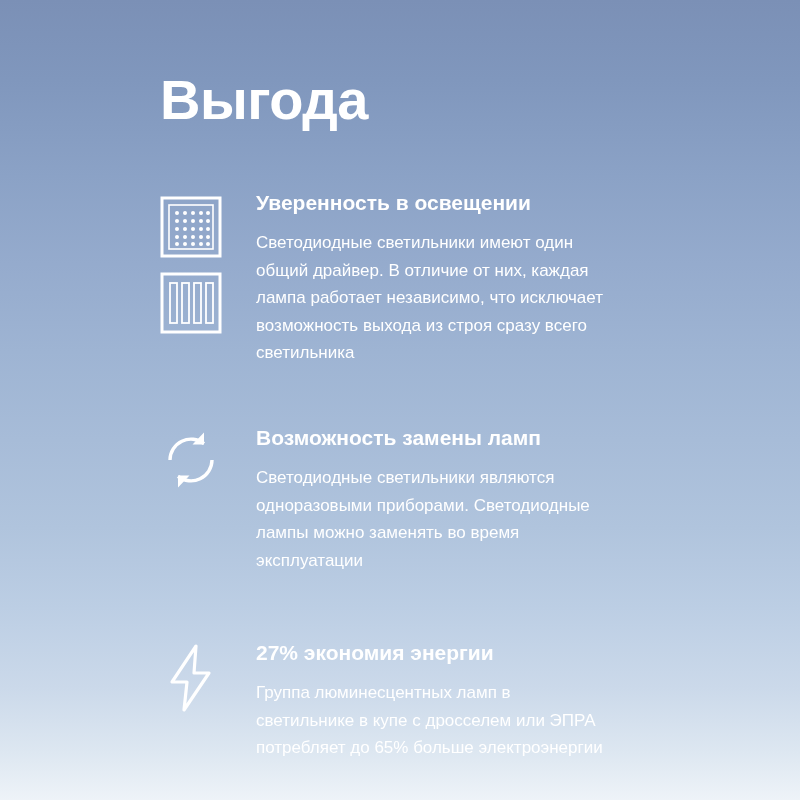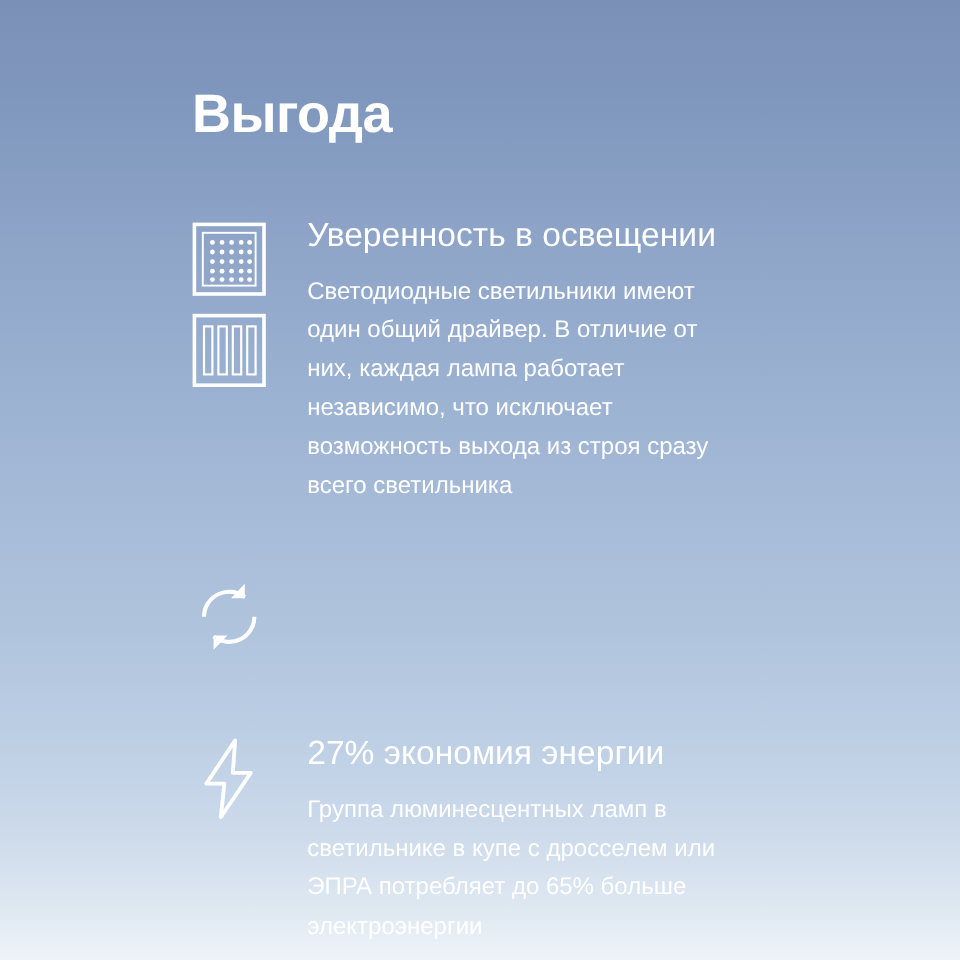--- a/index.html
+++ b/index.html
@@ -27,21 +27,21 @@
     font-family: "Liberation Sans", sans-serif;
     color: #ffffff;
   }
   .content {
     position: absolute;
     left: 160px;
     top: 72px;
     right: 40px;
   }
   .title {
-    font-size: 45px;
+    font-size: 56px;
     font-weight: bold;
     letter-spacing: -0.5px;
     line-height: 1;
     margin: 0 0 62px 0;
     color: #ffffff;
   }
   .item {
     position: relative;
     display: flex;
     align-items: flex-start;
@@ -52,28 +52,28 @@
     flex: 0 0 96px;
     display: flex;
     justify-content: flex-start;
     padding-top: 6px;
   }
   .text-col {
     flex: 1 1 auto;
     padding-top: 0;
   }
   .item-title {
-    font-size: 28px;
-    font-weight: normal;
+    font-size: 21px;
+    font-weight: bold;
     margin: 0 0 14px 0;
     line-height: 1.2;
     color: #ffffff;
   }
   .item-body {
-    font-size: 20px;
+    font-size: 17px;
     line-height: 1.62;
     margin: 0;
     max-width: 350px;
     color: #ffffff;
   }
   .icon svg {
     display: block;
   }
   .item-2 .item-title { margin-top: 2px; }
   .item-3 .item-title { margin-top: 4px; }
@@ -139,20 +139,24 @@
       <div class="icon-col">
         <span class="icon">
           <svg width="62" height="62" viewBox="0 0 62 62" fill="none" xmlns="http://www.w3.org/2000/svg">
             <path d="M10 31a21 21 0 0 1 34-16.4" stroke="#ffffff" stroke-width="3.4" stroke-linecap="butt"></path>
             <path d="M52 31a21 21 0 0 1-34 16.4" stroke="#ffffff" stroke-width="3.4" stroke-linecap="butt"></path>
             <path d="M44 3.5 L44 15.5 L32.5 15.5 Z" fill="#ffffff"></path>
             <path d="M18 58.5 L18 46.5 L29.5 46.5 Z" fill="#ffffff"></path>
           </svg>
         </span>
       </div>
+      <div class="text-col">
+        <h2 class="item-title">Возможность замены ламп</h2>
+        <p class="item-body">Светодиодные светильники являются одноразовыми приборами. Светодиодные лампы можно заменять во время эксплуатации</p>
+      </div>
     </div>
 
     <div class="item item-3">
       <div class="icon-col">
         <span class="icon">
           <svg width="62" height="72" viewBox="0 0 62 72" fill="none" xmlns="http://www.w3.org/2000/svg">
             <path d="M36 4 L12 40 L27 40 L24 68 L49 31 L34 31 Z" stroke="#ffffff" stroke-width="3.2" stroke-linejoin="round" fill="none"></path>
           </svg>
         </span>
       </div>

